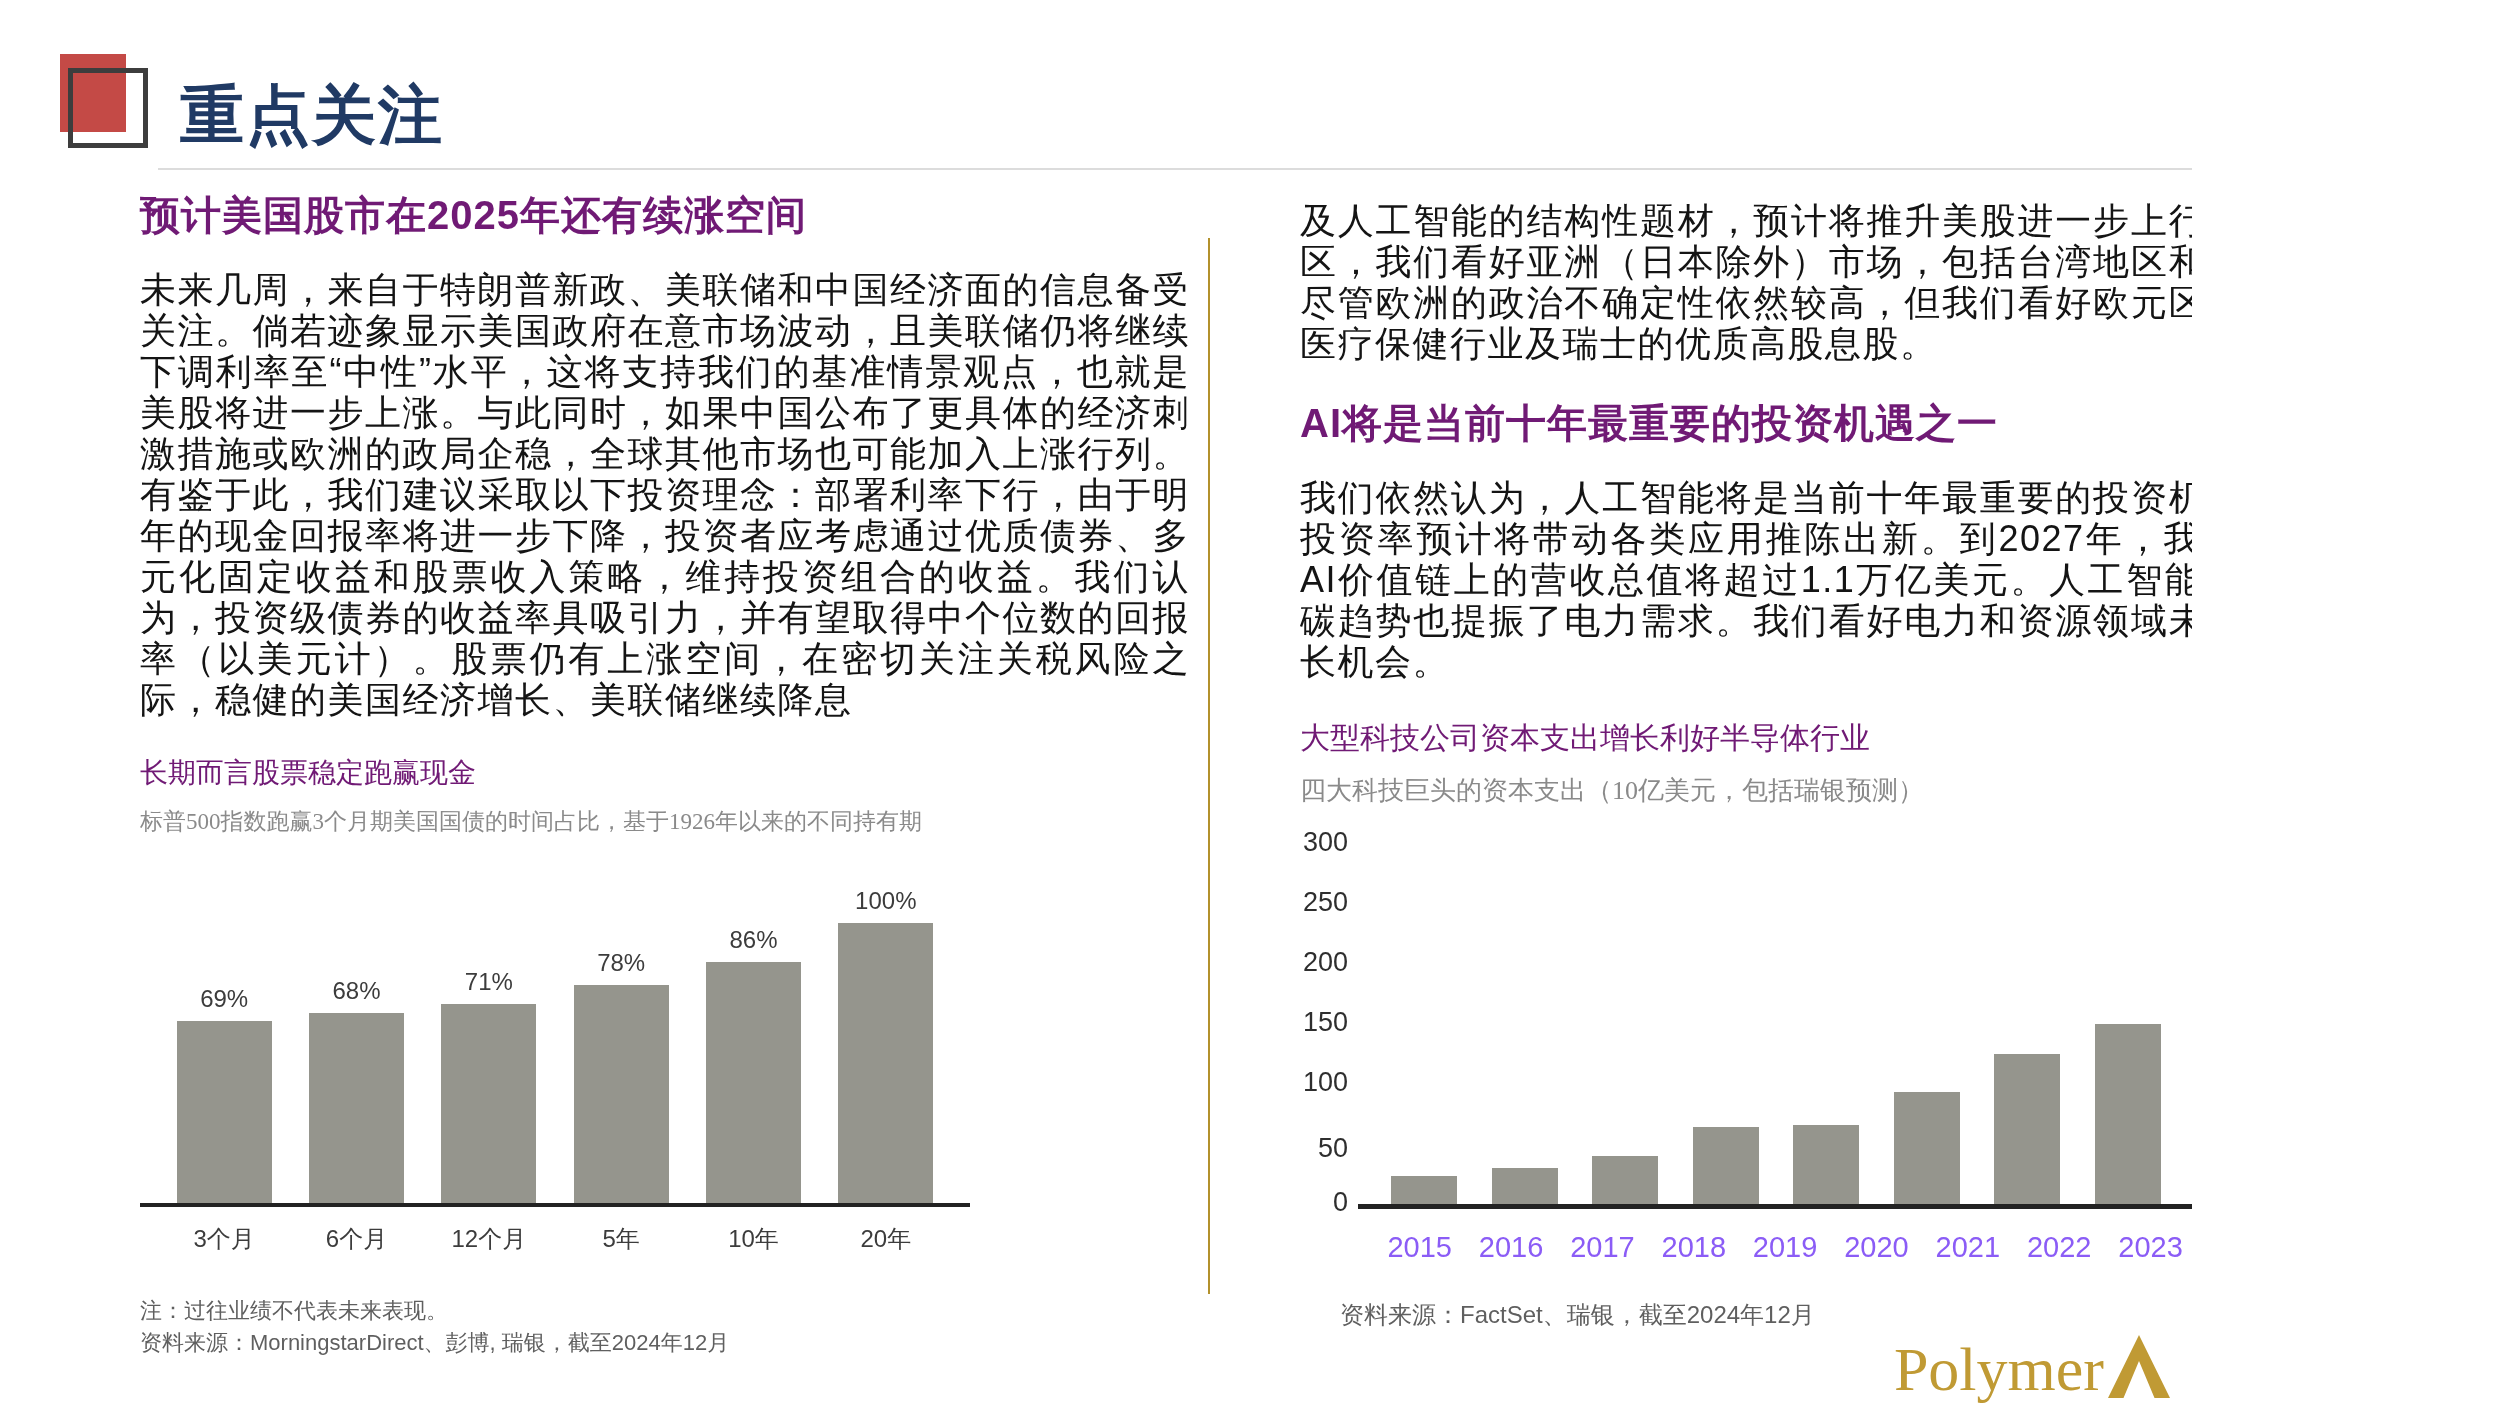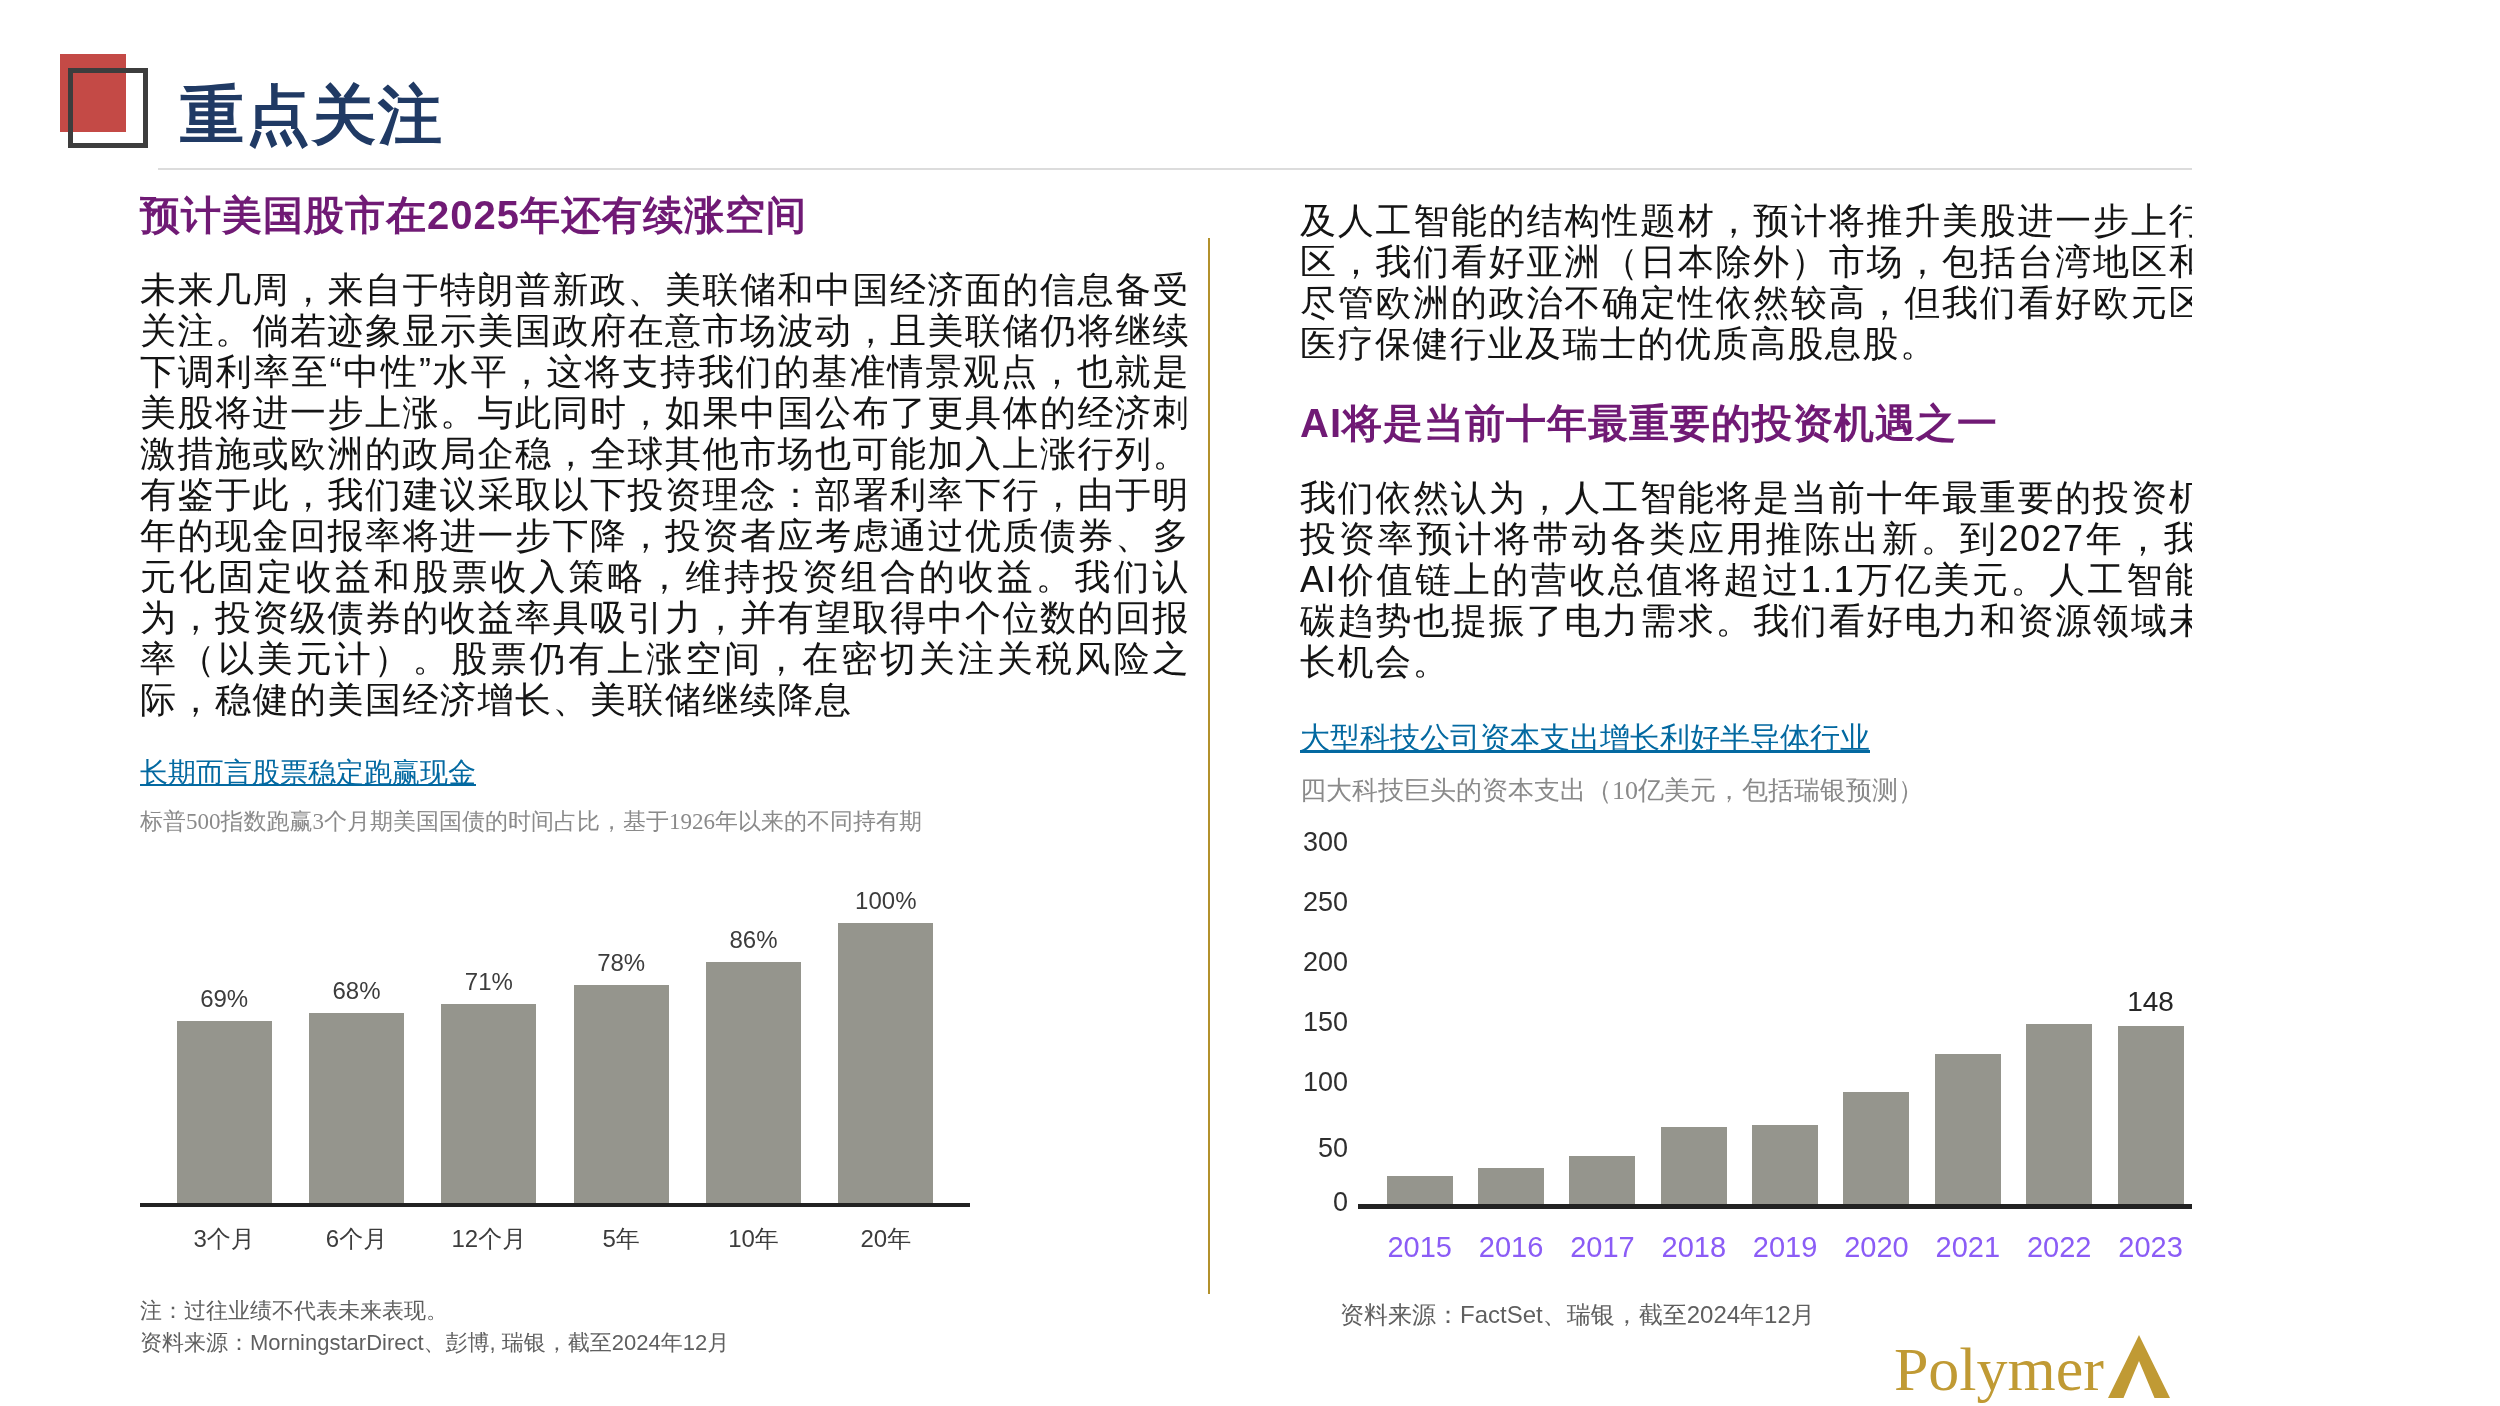--- a/index.html
+++ b/index.html
@@ -18,21 +18,21 @@
   .col-right { left:1300px; width:1095px; top:200px; }
   .vdivider  { position:absolute; left:1208px; top:238px; width:2px; height:1056px; background:#b3912c; }
   h2.gold { margin:0 0 26px 0; font-size:40px; font-weight:bold; color:#701a75; letter-spacing:1px; }
   .col-right h2.gold { margin-top:32px; }
   p.body {
     margin:0; font-size:36px; line-height:41px; letter-spacing:1.5px; color:#141414;
     text-align:justify; text-justify:inter-character; text-align-last:left;
   }
   .col-right p.body.second { margin-top:26px; }
   
-  .chart-title { font-size:28px; color:#0369a1; margin:0 0 14px 0;text-decoration:underline; }
+  .chart-title { font-size:28px; color:#701a75; margin:0 0 14px 0; }
   .chart-subtitle { font-size:23px; color:#8a8a8a; margin:0 0 26px 0;font-family:Liberation Serif, serif; }
   .chart-title.big { font-size:30px; margin-top:36px; }
   .chart-subtitle.big { font-size:26px; }
   .note { font-size:22px; color:#5f5f5f; line-height:1.45; }
   .note.big { font-size:24px; margin-top:34px;margin-left:40px; }
   .bar-col { flex:1; display:flex; flex-direction:column; align-items:center; justify-content:flex-end; }
   .bar-val { font-size:24px; color:#3c3c3c; margin-bottom:8px; min-height:28px; }
   .x-label { flex:1; text-align:center; font-size:24px; color:#3c3c3c; }
   
   .lchart { width:830px; margin-top:44px; }
@@ -164,24 +164,20 @@
                 <div class="bar-val"></div>
                 <div class="bar" style="height: 112px; background: rgb(149, 149, 141);"></div>
               </div>
               <div class="bar-col">
                 <div class="bar-val"></div>
                 <div class="bar" style="height: 150px; background: rgb(149, 149, 141);"></div>
               </div>
               <div class="bar-col">
                 <div class="bar-val"></div>
                 <div class="bar" style="height: 180px; background: rgb(149, 149, 141);"></div>
-              </div>
-              <div class="bar-col">
-                <div class="bar-val">148</div>
-                <div class="bar" style="height: 178px; background: rgb(149, 149, 141);"></div>
               </div>
               <div class="bar-col">
                 <div class="bar-val">222</div>
                 <div class="bar" style="height: 266px; background: rgb(156, 23, 51);"></div>
               </div>
               <div class="bar-col">
                 <div class="bar-val">267</div>
                 <div class="bar" style="height: 320px; background: rgb(156, 23, 51);"></div>
               </div>
             </div>

